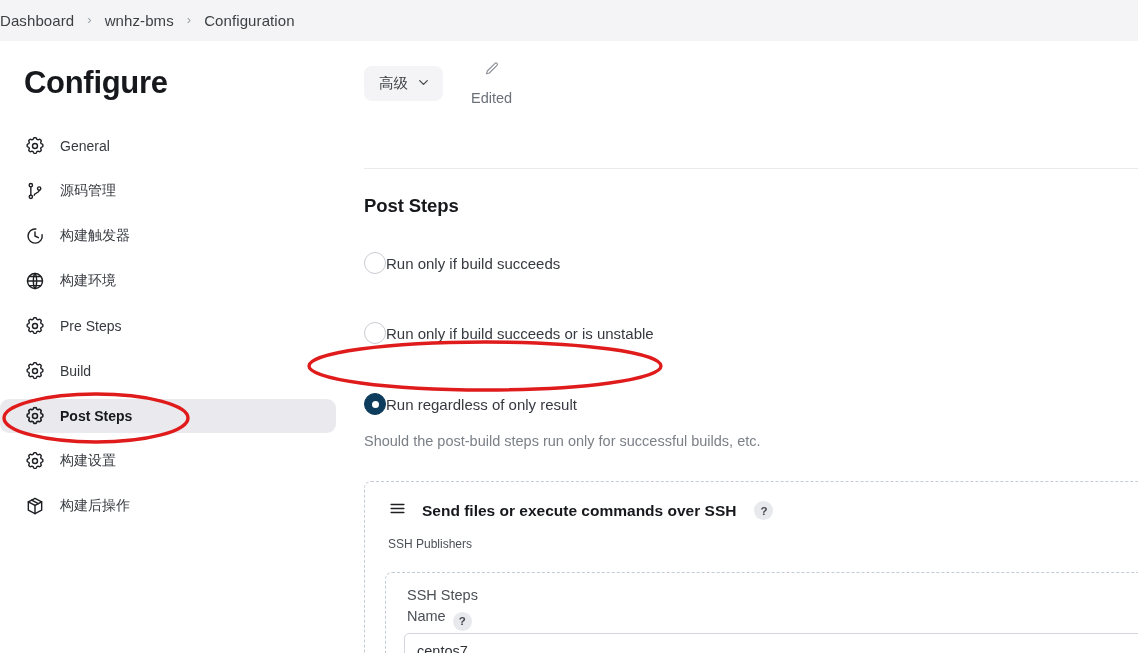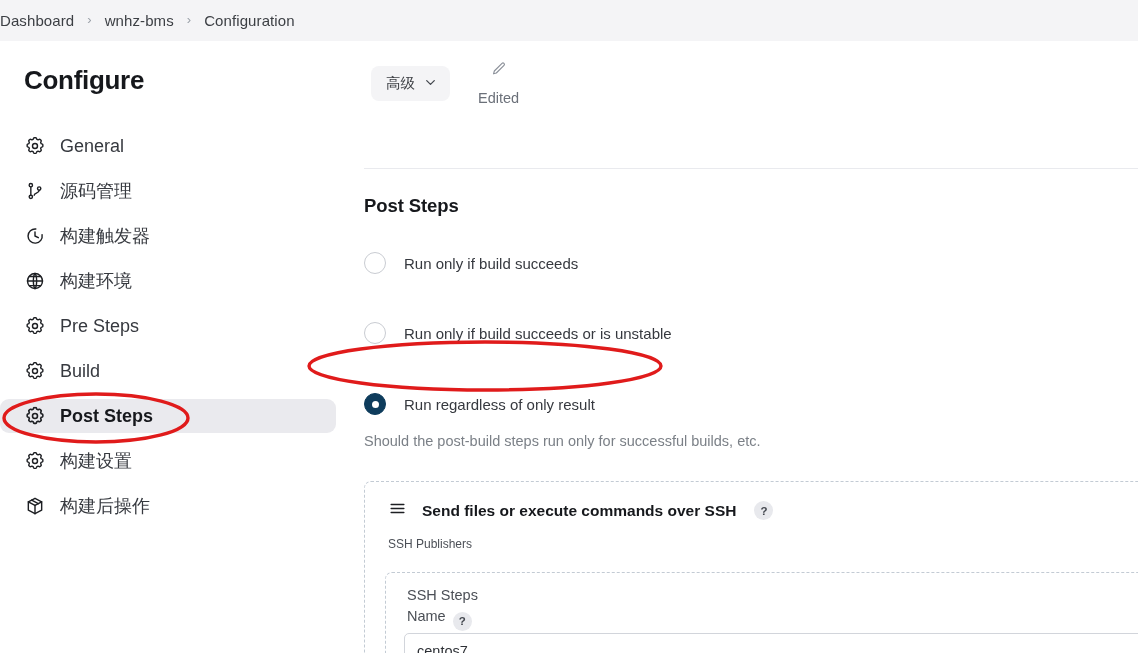--- a/index.html
+++ b/index.html
@@ -28,52 +28,52 @@
     display: inline-block; transform: translateY(-1px);
   }
 
   
   .sidebar {
     position: absolute; left: 0; top: 41px; width: 337px; height: 612px;
     background: #ffffff;
   }
   .configure-title {
     position: absolute; left: 24px; top: 24px;
-    font-size: 26px; font-weight: bold; color: #16181c;
+    font-size: 31px; font-weight: bold; color: #16181c;
     letter-spacing: -.3px;
   }
   .nav { position: absolute; left: 0; top: 88px; width: 337px; }
   .nav-item {
     display: flex; align-items: center;
     height: 34px; margin-bottom: 11px;
     padding-left: 24px;
     border-radius: 9px;
     margin-right: 1px;
   }
   .nav-item.active { background: #eaeaee; }
   .nav-icon {
     width: 21px; height: 21px; flex: 0 0 21px;
     margin-right: 15px;
     display: flex; align-items: center; justify-content: center;
     color: #1d1f23;
   }
   .nav-icon svg { display: block; }
   .nav-label {
-    font-size: 18px; color: #36393f; white-space: nowrap;
+    font-size: 14px; color: #36393f; white-space: nowrap;
   }
   .nav-item.active .nav-label { color: #16181c; font-weight: bold; }
 
   
   .main {
     position: absolute; left: 337px; top: 41px;
     width: 801px; height: 612px;
     background: #ffffff;
   }
   .toolbar {
-    position: absolute; left: 34px; top: 20px;
+    position: absolute; left: 27px; top: 20px;
     display: flex; align-items: center;
   }
   .mode-select {
     display: flex; align-items: center; gap: 9px;
     background: #f4f4f6; border-radius: 8px;
     height: 35px; padding: 0 13px 0 15px;
     font-size: 14.5px; color: #3c3f44;
   }
   .chev { display: block; color: #44484f; }
   .edited {
@@ -109,21 +109,21 @@
     display: flex; align-items: center; justify-content: center;
   }
   .radio-dot.sel {
     background: #0e3c5c; border-color: #0e3c5c;
   }
   .radio-dot.sel::after {
     content: ""; width: 7px; height: 7px; border-radius: 50%;
     background: #ffffff;
   }
   .radio-label {
-    margin-left: 18px; font-size: 15px; color: #36393f; white-space: nowrap;
+    font-size: 15px; color: #36393f; white-space: nowrap;
   }
   .help-text {
     position: absolute; left: 27px; top: 392px;
     font-size: 14.5px; color: #7b8087;
   }
 
   
   .ssh-panel {
     position: absolute; left: 27px; top: 440px;
     width: 820px; height: 213px;

